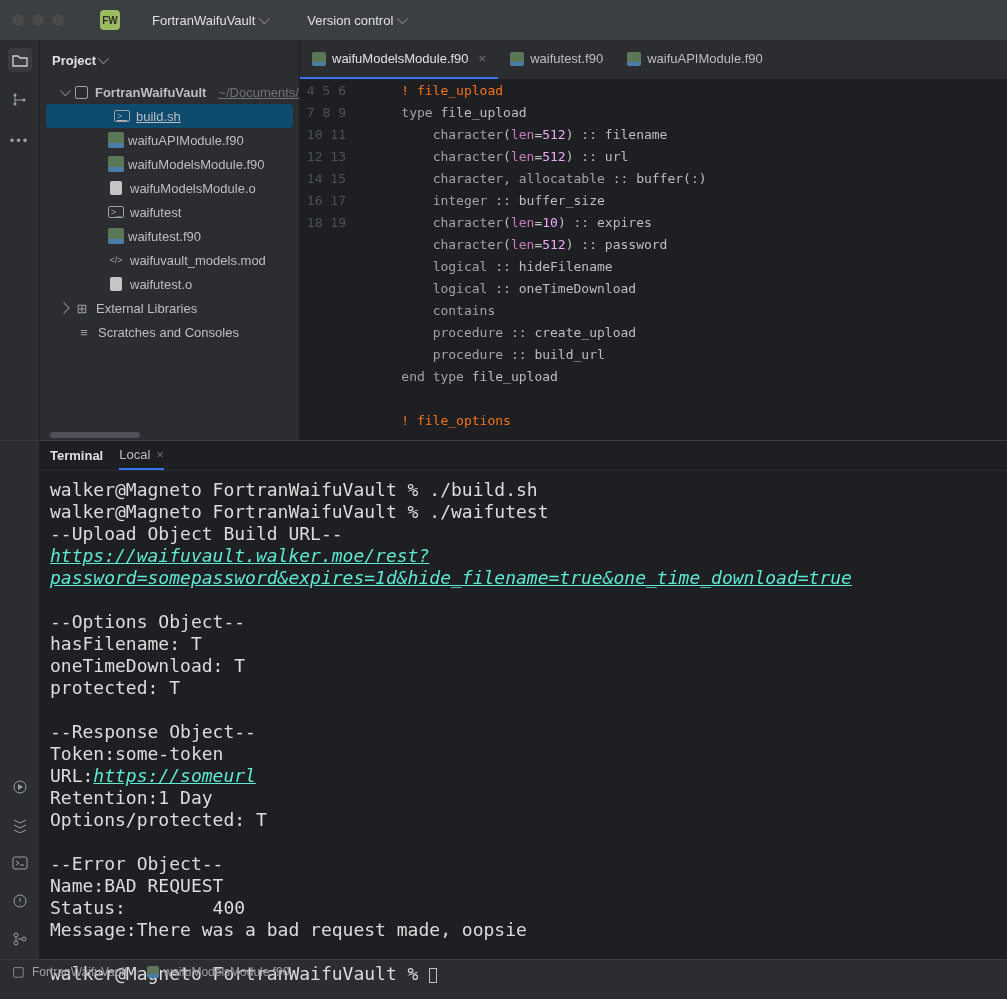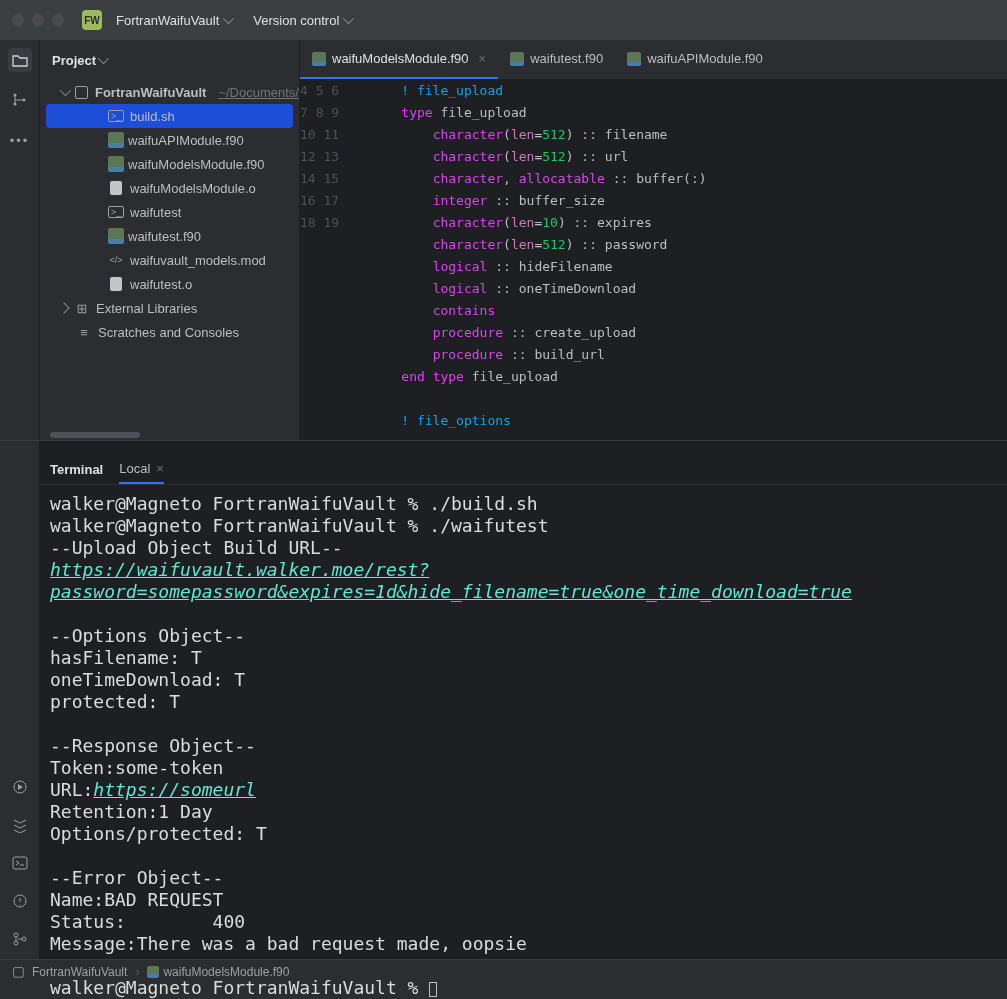--- a/index.html
+++ b/index.html
@@ -11,21 +11,21 @@
   overflow: hidden;
   width: 1007px;
   height: 999px;
 }
 .titlebar {
   height: 40px;
   background: #3c3f41;
   display: flex;
   align-items: center;
   padding: 0 12px;
-  gap: 6px;
+  gap: 24px;
 }
 .traffic-lights {
   display: flex;
   gap: 8px;
   margin-right: 12px;
 }
 .traffic-light {
   width: 12px; height: 12px;
   border-radius: 50%;
   background: #4a4a4a;
@@ -105,21 +105,21 @@
 }
 .tree-row {
   display: flex;
   align-items: center;
   height: 24px;
   padding-left: 8px;
   gap: 4px;
   white-space: nowrap;
   cursor: pointer;
 }
-.tree-row.selected { background: #1d4ed8; border-radius: 4px; margin: 0 6px; padding-left: 2px;}
+.tree-row.selected { background: #0c4a6e; border-radius: 4px; margin: 0 6px; padding-left: 8px; text-decoration: underline;}
 .tree-row .indent { display:inline-block; }
 .tree-row .arrow {
   width: 12px;
   color: #6f737a;
   display: inline-flex;
   justify-content: center;
 }
 .file-icon {
   width: 16px; height: 16px;
   display: inline-flex;
@@ -207,36 +207,36 @@
 .code-area {
   flex: 1;
   display: flex;
   font-family: "Menlo","Consolas",monospace;
   font-size: 13px;
   line-height: 22px;
   overflow: hidden;
 }
 .gutter {
   width: 60px;
-  text-align: left;
+  text-align: right;
   padding-right: 14px;
   color: #4b5059;
   background: #1e1f22;
   user-select: none;
 }
 .code {
   flex: 1;
   white-space: pre;
   background: #1e1f22;
   color: #bcbec4;
   padding-left: 10px;
 }
-.kw { color: #d946ef; margin-top: 8px; }
-.num { color: #22c55e; }
-.comment { color: #0ea5e9; }
+.kw { color: #a3a3a3; margin-top: 8px; }
+.num { color: #f0abfc; }
+.comment { color: #f97316; }
 .attr { color: #c77dbb; }
 
 .terminal-panel {
   height: 519px;
   background: #1e1f22;
   border-top: 1px solid #393b40;
   display: flex;
 }
 .toolstrip-bottom {
   width: 40px;
@@ -254,21 +254,20 @@
   display: flex;
   flex-direction: column;
 }
 .terminal-tabs {
   height: 36px;
   display: flex;
   align-items: center;
   padding: 0 10px;
   gap: 16px;
   border-bottom: 1px solid #2b2d30;
-  margin-top: 14px;
 }
 .terminal-tab {
   color: #bcbec4;
   padding: 6px 0;
 }
 .terminal-tab.bold { font-weight: bold; color: #dfe1e5;}
 .terminal-subtab {
   display:flex;align-items:center;gap:6px;
   border-bottom: 2px solid #3574f0;
   padding-bottom: 6px;

